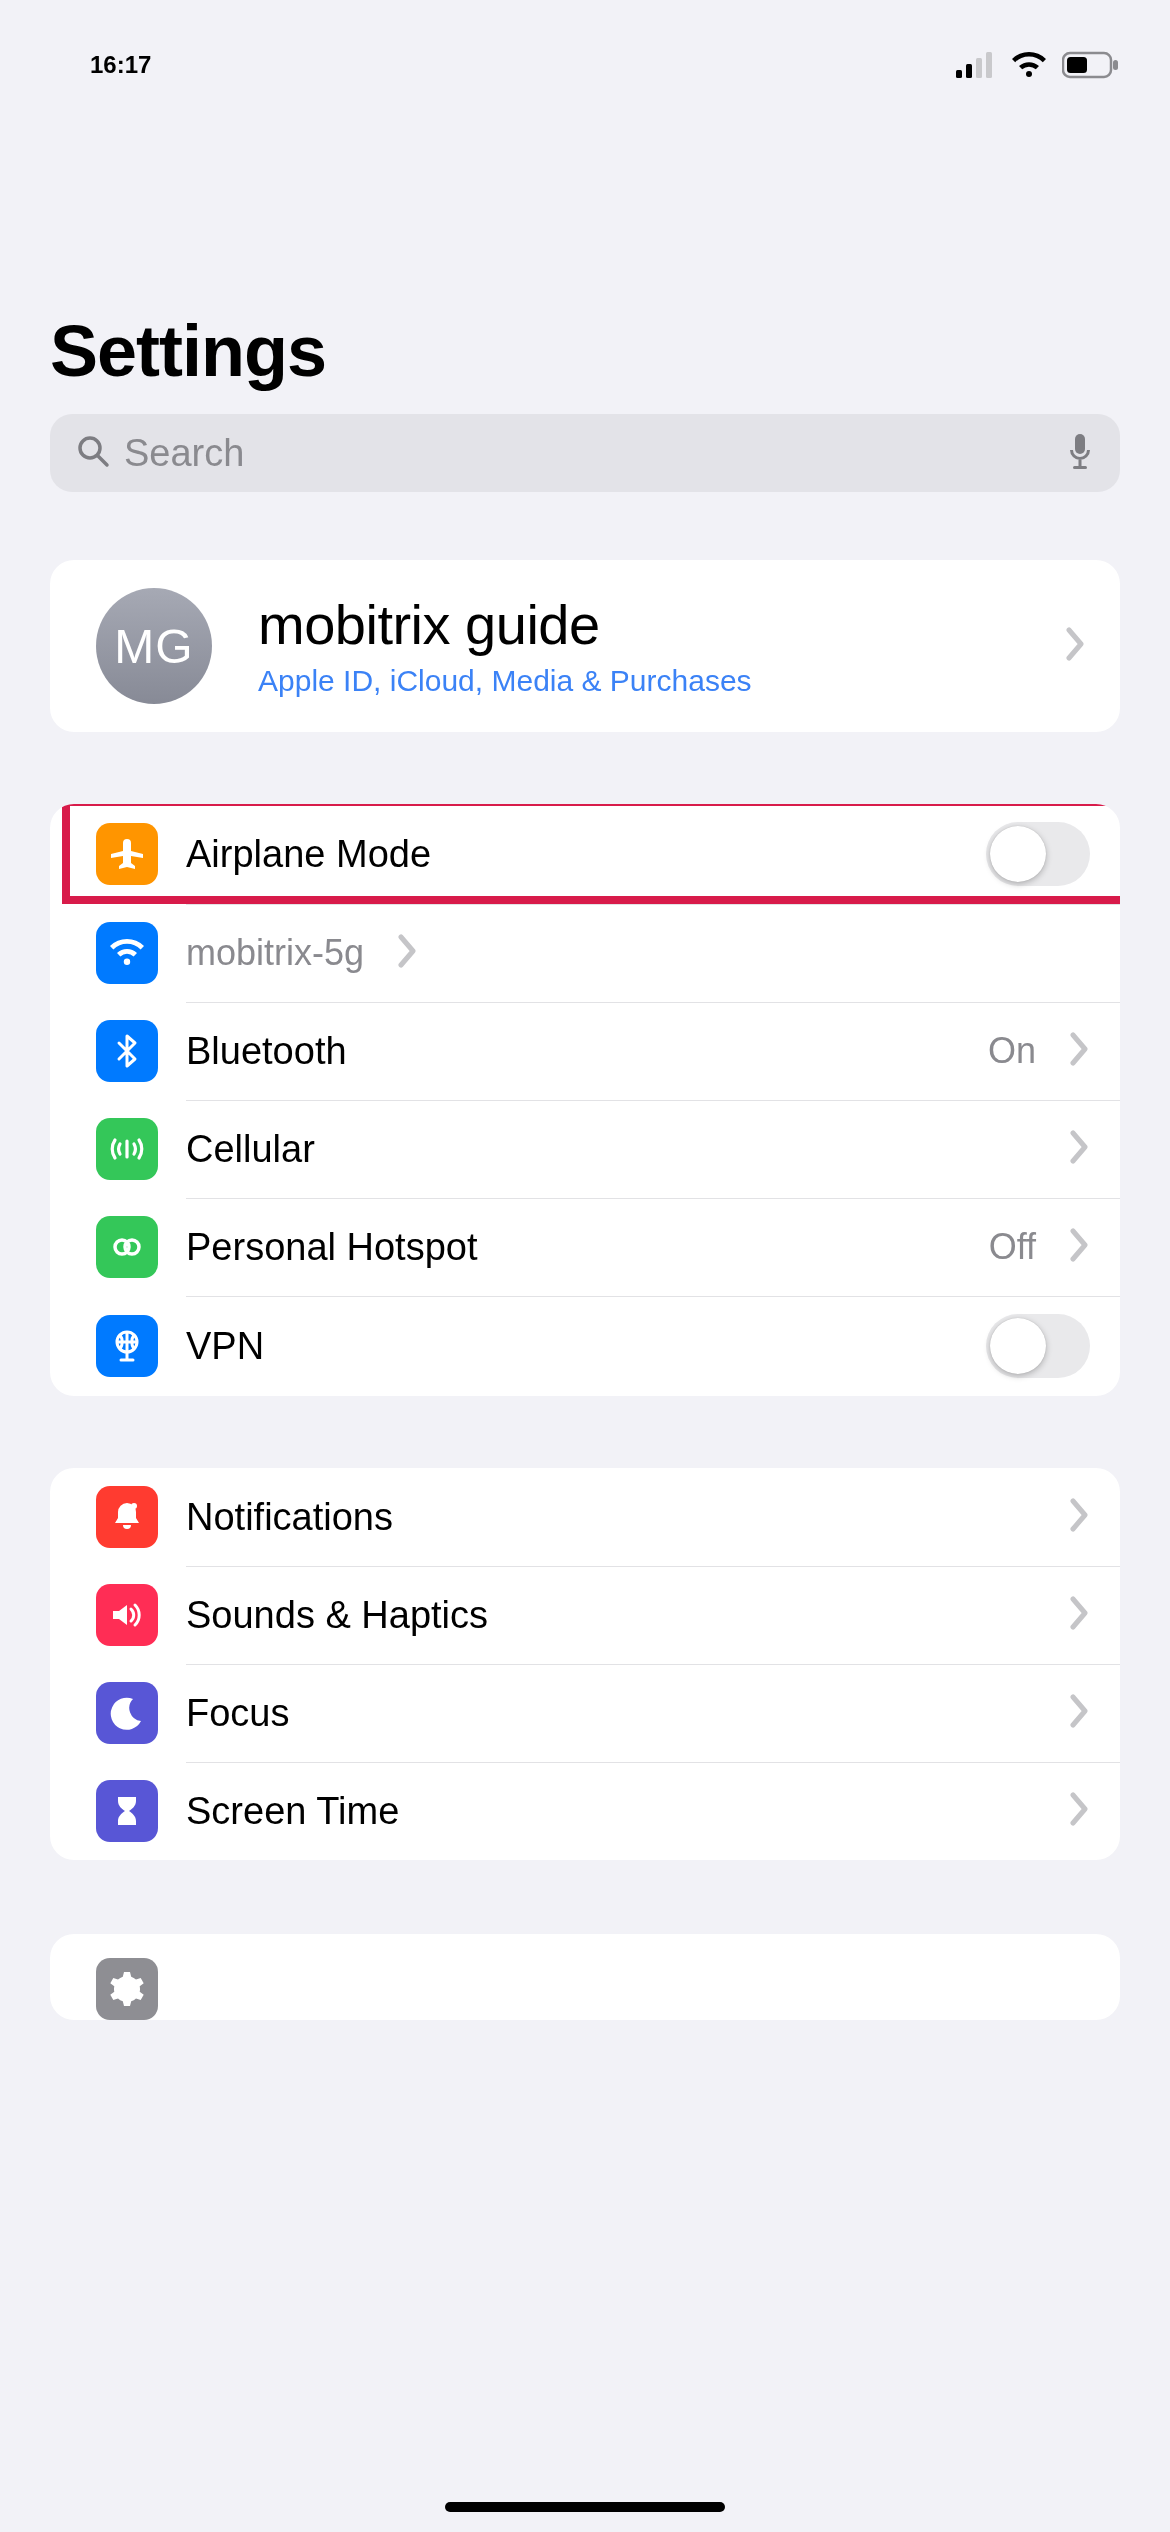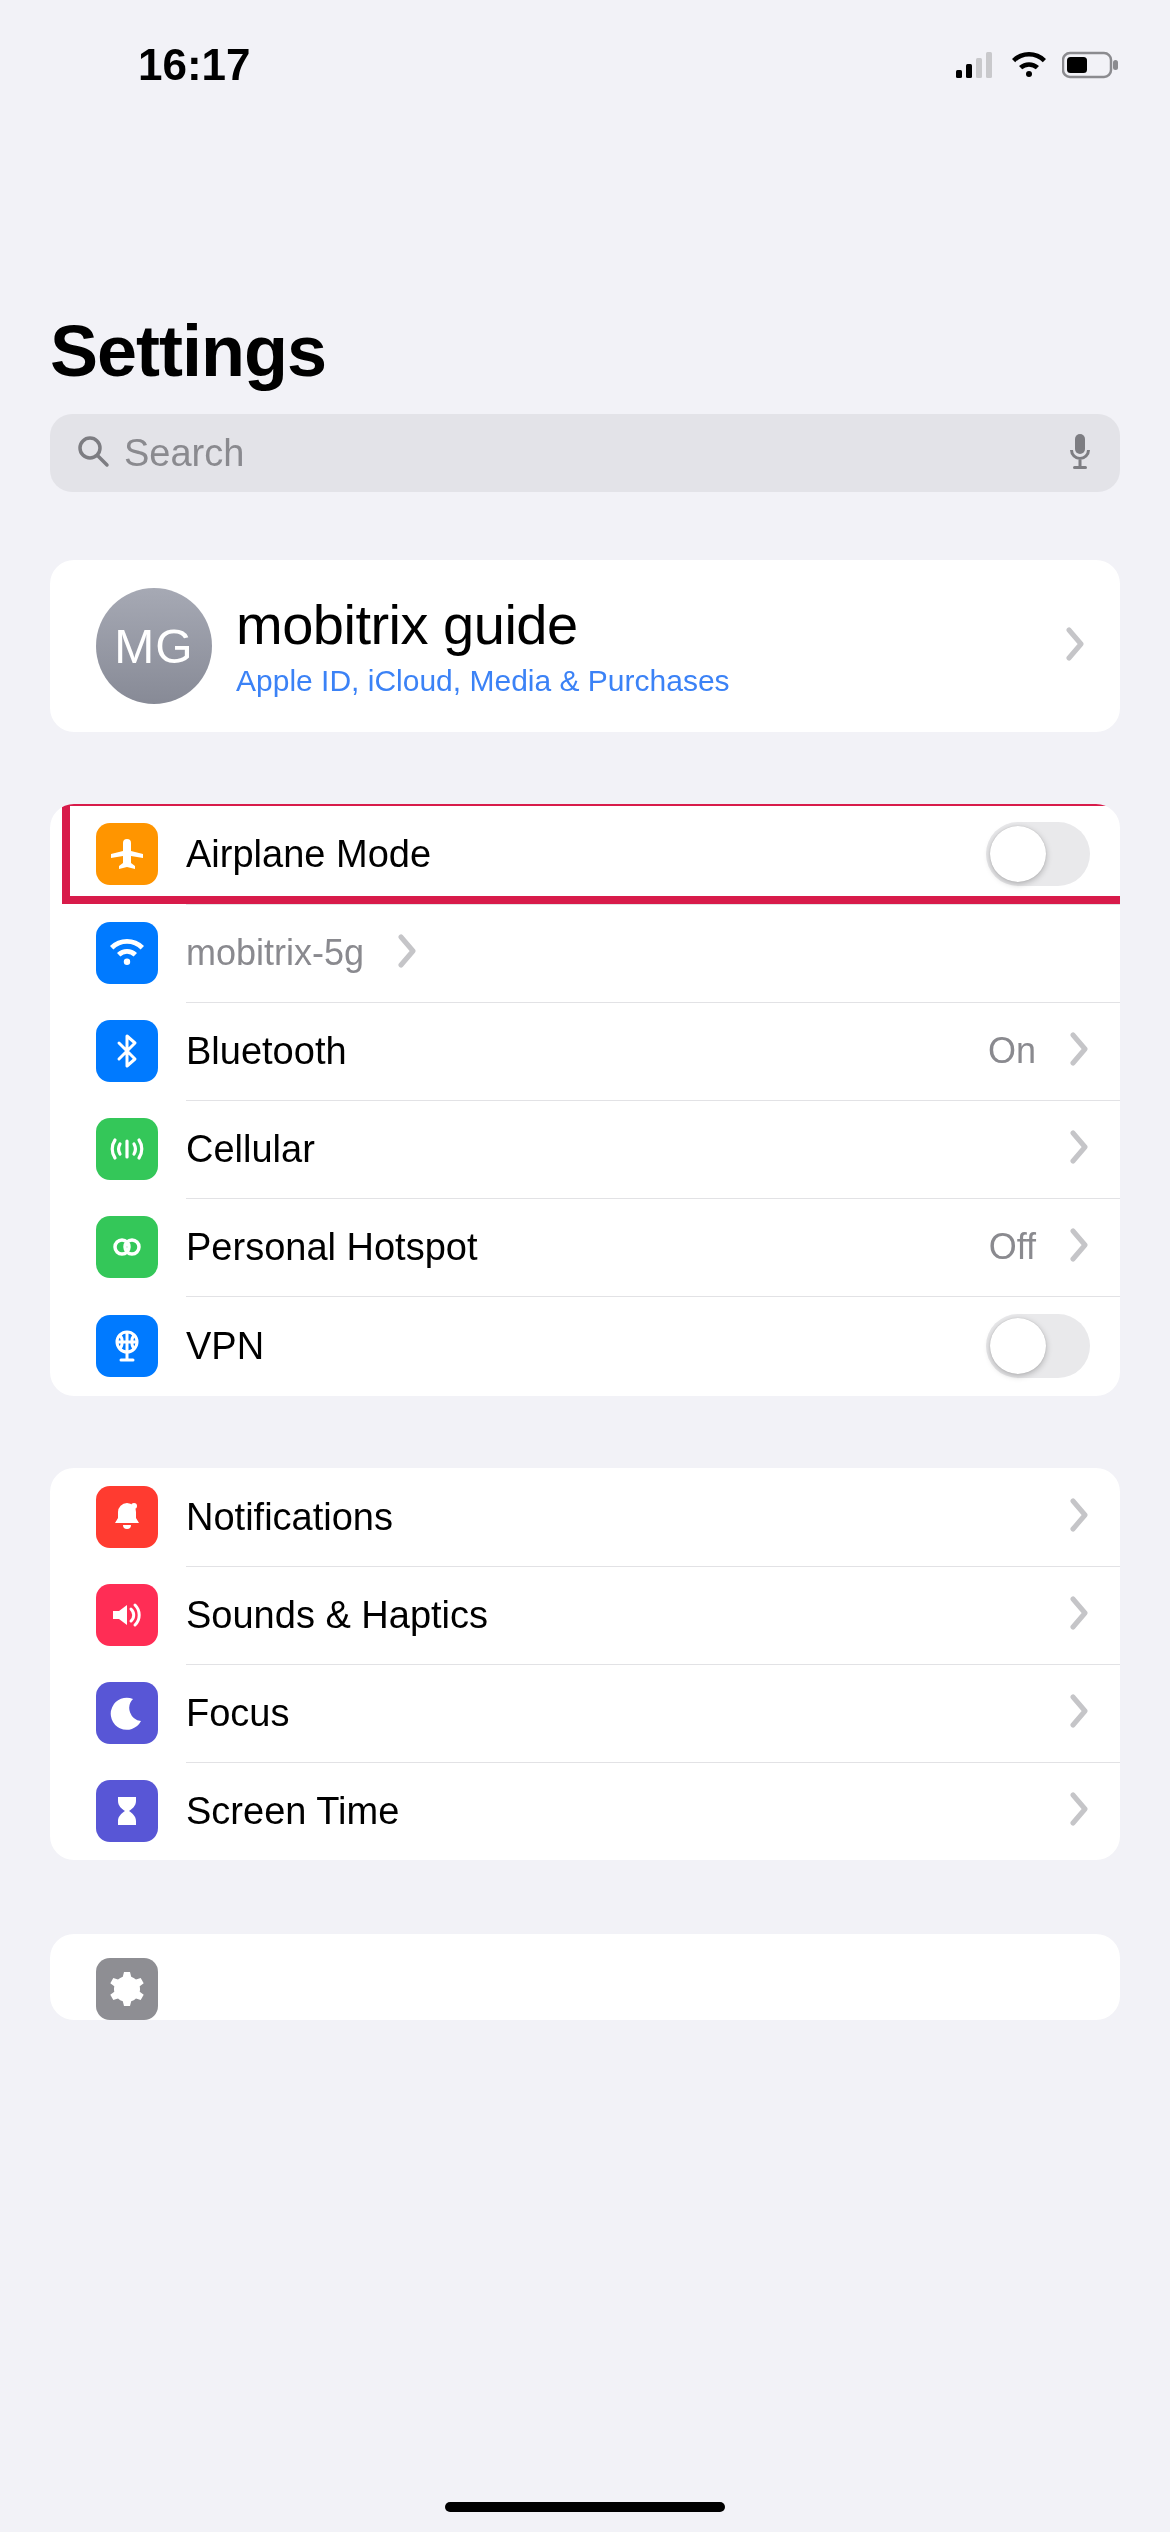--- a/index.html
+++ b/index.html
@@ -11,23 +11,22 @@
     -webkit-font-smoothing: antialiased;
   }
 
   
   .status-bar {
     display: flex;
     justify-content: space-between;
     align-items: center;
     padding: 30px 50px 0 90px;
     height: 100px;
-    font-size: 44px;
+    font-size: 24px;
     font-weight: 600;
-    margin-left: 48px;
   }
   .status-right { display: flex; align-items: center; gap: 14px; }
   .status-right svg { display: block; }
 
   
   .page-title {
     font-size: 72px;
     font-weight: 800;
     letter-spacing: -1px;
     padding: 210px 50px 22px 50px;
@@ -65,21 +64,21 @@
   .group + .group { margin-top: 72px; }
   .group.profile-group { margin-top: 68px; }
   .group.connectivity-group { margin-top: 72px; }
   .group.attention-group { margin-top: 72px; }
   .group.partial-group { margin-top: 74px; }
 
   
   .profile-row {
     display: flex;
     align-items: center;
-    gap: 24px;
+    gap: 46px;
     padding: 28px 34px 28px 46px;
   }
   .avatar {
     width: 116px; height: 116px; border-radius: 58px;
     background: linear-gradient(180deg,#a6a9b4 0%,#878a96 100%);
     display: flex; align-items: center; justify-content: center;
     color: #fff; font-size: 48px; font-weight: 500; letter-spacing: 1px;
   }
   .profile-text { flex: 1; }
   .profile-name { font-size: 56px; font-weight: 500; letter-spacing: -0.5px; }

